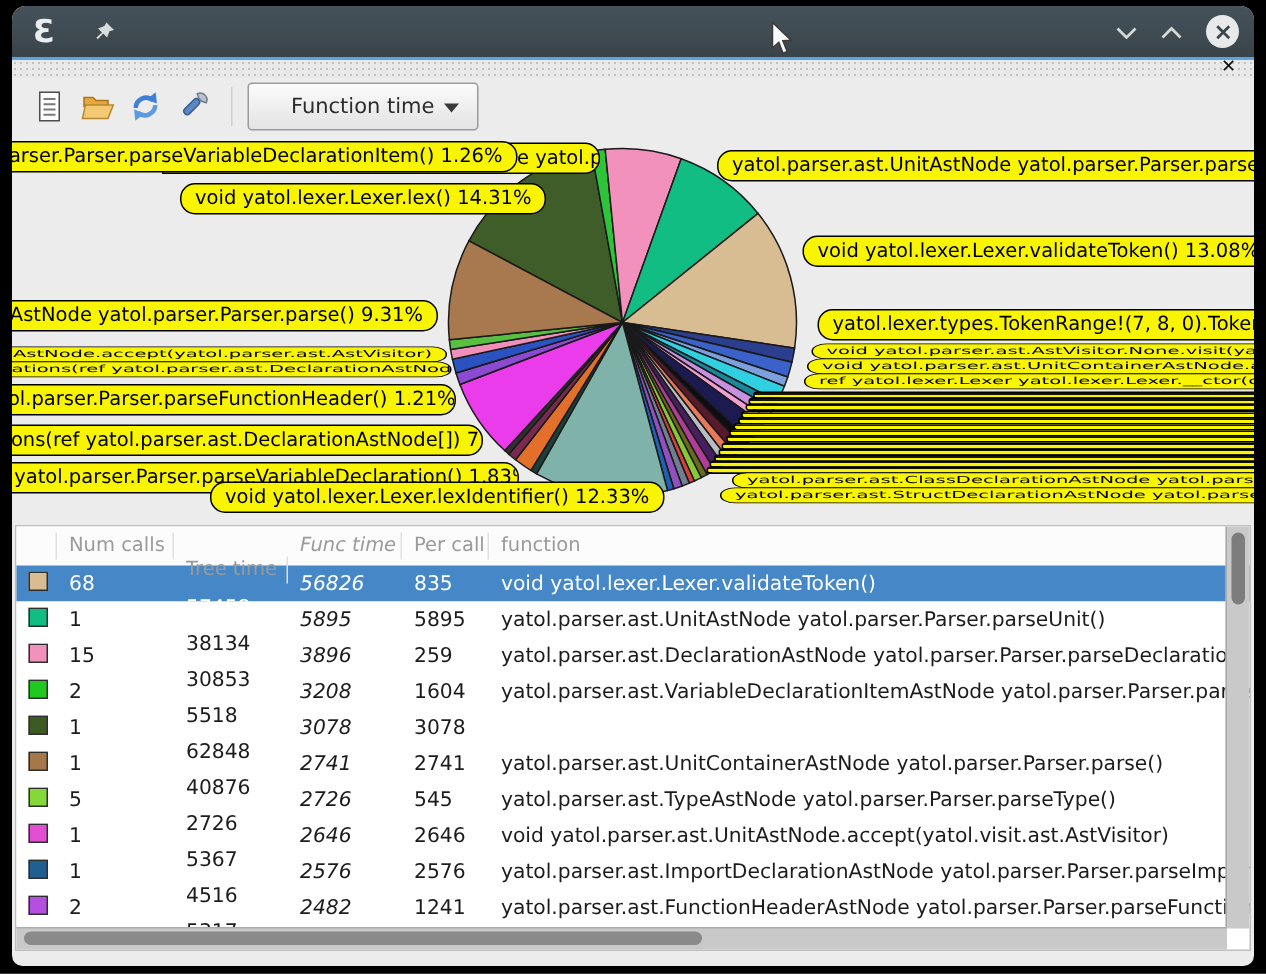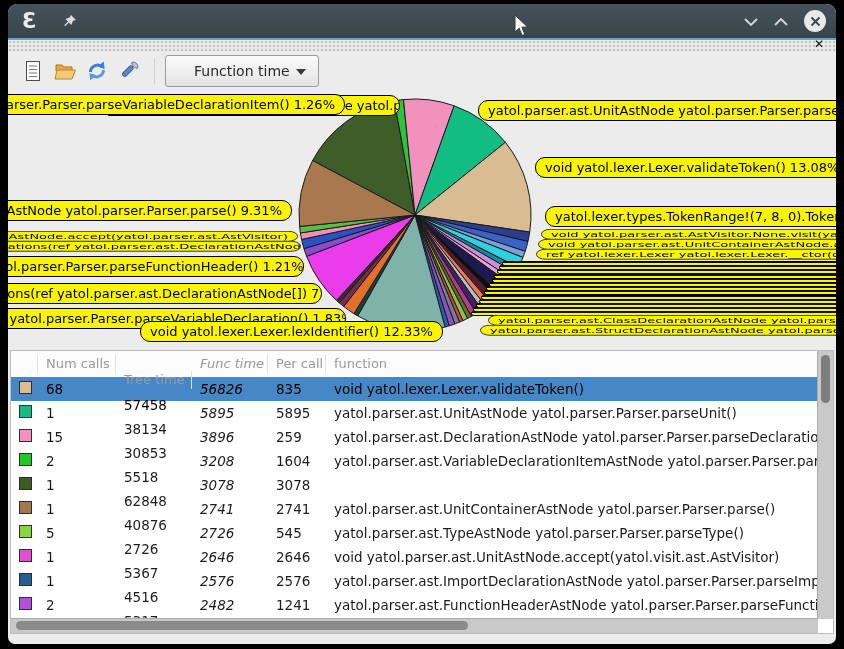--- a/index.html
+++ b/index.html
@@ -44,21 +44,21 @@
   .thead{display:flex;height:26px;align-items:center;color:#9a9a9a;font-size:13px;background:#fcfcfc;}
   .th{padding-left:8px;box-sizing:border-box;border-right:1px solid #e0e0e0;height:18px;line-height:18px;}
   .th:last-child{border-right:none;}
   .c-sw{width:27px;flex:none;}
   .c-num{width:78px;flex:none;}
   .c-tree{width:76px;flex:none;margin-top:31px;}
   .c-func{width:76px;flex:none;font-style:italic;}
   .c-per{width:58px;flex:none;}
   .c-fn{flex:1;min-width:0;}
   .tr{display:flex;height:24px;align-items:center;font-size:13.5px;color:#1c1c1c;background:#fff;}
-  .tr.selected{background:#4688c7;color:#000000;}
+  .tr.selected{background:#4688c7;color:#ffffff;}
   .td{padding-left:8px;box-sizing:border-box;white-space:nowrap;overflow:hidden;}
   .swatch{width:13px;height:13px;border:1px solid #2e2e2e;margin-left:8px;flex:none;box-sizing:border-box;}
   .vscroll{position:absolute;right:0;top:0;width:15px;bottom:14px;background:#c9c9c9;border-left:1px solid #ababab;}
   .vhandle{position:absolute;left:3px;top:4px;width:9px;height:48px;background:#7d7d7d;border-radius:5px;}
   .hscroll{position:absolute;left:0;right:15px;bottom:0;height:14px;background:#c9c9c9;border-top:1px solid #ababab;}
   .hhandle{position:absolute;left:5px;top:2px;width:56%;height:9px;background:#8a8a8a;border-radius:5px;}
   .cursor{position:absolute;left:506px;top:10px;z-index:50;}
 </style>
 </head>
 <body>
@@ -164,20 +164,21 @@
         <path d="M117,117 L41.20,204.81 A116,116 0 0 1 38.47,202.38 Z" fill="#303030" stroke="#1a1a1a" stroke-width="1"></path>
         <path d="M117,117 L38.47,202.38 A116,116 0 0 1 8.60,158.29 Z" fill="#ea3cea" stroke="#1a1a1a" stroke-width="1"></path>
         <path d="M117,117 L8.60,158.29 A116,116 0 0 1 5.99,150.67 Z" fill="#8a4ad2" stroke="#1a1a1a" stroke-width="1"></path>
         <path d="M117,117 L5.99,150.67 A116,116 0 0 1 3.61,141.46 Z" fill="#2a52c0" stroke="#1a1a1a" stroke-width="1"></path>
         <path d="M117,117 L3.61,141.46 A116,116 0 0 1 2.40,134.98 Z" fill="#f090b8" stroke="#1a1a1a" stroke-width="1"></path>
         <path d="M117,117 L2.40,134.98 A116,116 0 0 1 1.57,128.45 Z" fill="#58c040" stroke="#1a1a1a" stroke-width="1"></path>
         <path d="M117,117 L1.57,128.45 A116,116 0 0 1 14.58,62.54 Z" fill="#a8794e" stroke="#1a1a1a" stroke-width="1"></path>
       </svg>
   <div class="tag cutL" style="left: -385px; top: 4px; width: 722px; text-align: right; z-index: 4;">yatol.parser.ast.VariableDeclarationItemAstNode yatol.parser.Parser.parseVariableDeclarationItem() 1.26%</div>
       <div class="tag cutL" style="left: 100px; top: 5px; width: 292px; text-align: right; z-index: 3;">yatol.parser.ast.DeclarationAstNode yatol.parser.Parser.parseDeclaration() 7.03%</div>
+      <div class="tag" style="left: 112px; top: 32px; z-index: 5;">void yatol.lexer.Lexer.lex() 14.31%</div>
       <div class="tag" style="left: 470px; top: 10px; width: 420px; z-index: 4;">yatol.parser.ast.UnitAstNode yatol.parser.Parser.parseUnit() 8.70%</div>
       <div class="tag" style="left: 527px; top: 67px; z-index: 4;">void yatol.lexer.Lexer.validateToken() 13.08%</div>
       <div class="tag cutL" style="left: -330px; top: 110px; width: 614px; text-align: right; z-index: 4;">yatol.parser.ast.UnitContainerAstNode yatol.parser.Parser.parse() 9.31%</div>
       <div class="tag cutL squish" style="left: -250px; top: 141px; width: 540px; text-align: right; z-index: 3;">void yatol.parser.ast.DeclarationAstNode.accept(yatol.parser.ast.AstVisitor)</div>
       <div class="tag cutL squish" style="left: -245px; top: 151px; width: 538px; text-align: right; z-index: 3;">void yatol.parser.Parser.parseDeclarations(ref yatol.parser.ast.DeclarationAstNode[])</div>
       <div class="tag cutL" style="left: -300px; top: 166px; width: 596px; text-align: right; z-index: 4;">yatol.parser.ast.FunctionHeaderAstNode yatol.parser.Parser.parseFunctionHeader() 1.21%</div>
       <div class="tag cutL" style="left: -310px; top: 193px; width: 624px; text-align: right; z-index: 4;">void yatol.parser.Parser.parseScopedDeclarations(ref yatol.parser.ast.DeclarationAstNode[]) 7.34%</div>
       <div class="tag cutL" style="left: -300px; top: 218px; width: 638px; text-align: right; z-index: 4;">yatol.parser.ast.VariableDeclarationAstNode yatol.parser.Parser.parseVariableDeclaration() 1.83%</div>
       <div class="tag" style="left: 132px; top: 231px; z-index: 6;">void yatol.lexer.Lexer.lexIdentifier() 12.33%</div>
       <div class="tag" style="left: 537px; top: 116px; width: 420px; z-index: 8;">yatol.lexer.types.TokenRange!(7, 8, 0).TokenRange yatol.lexer.Lexer.lexTokens() 2.21%</div>

